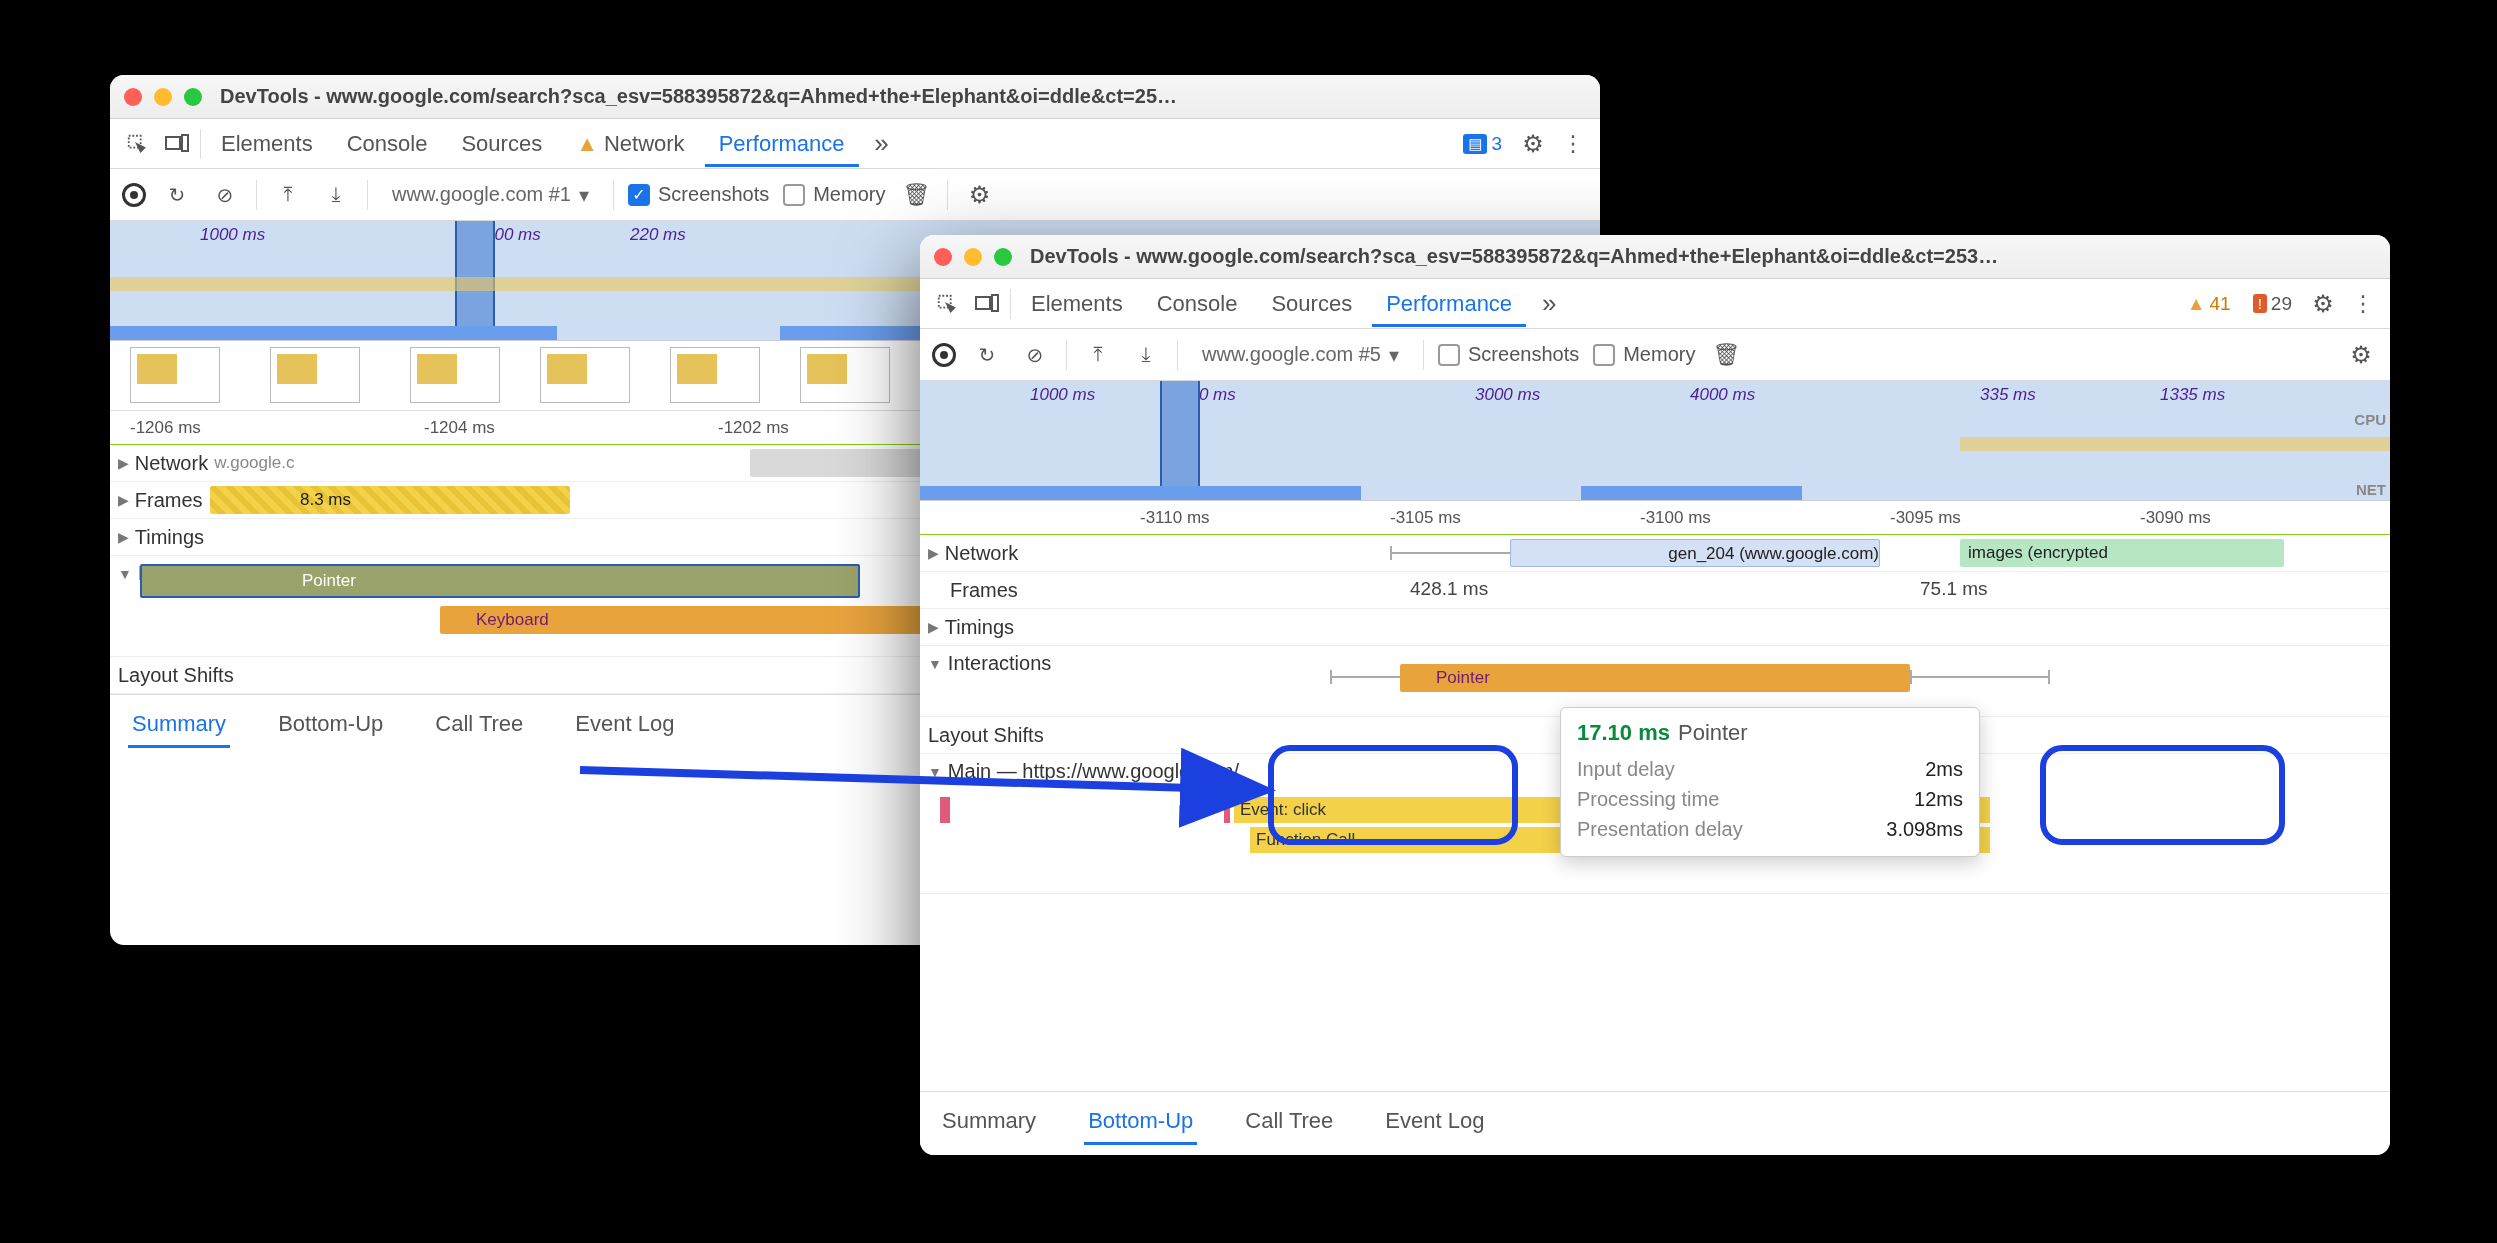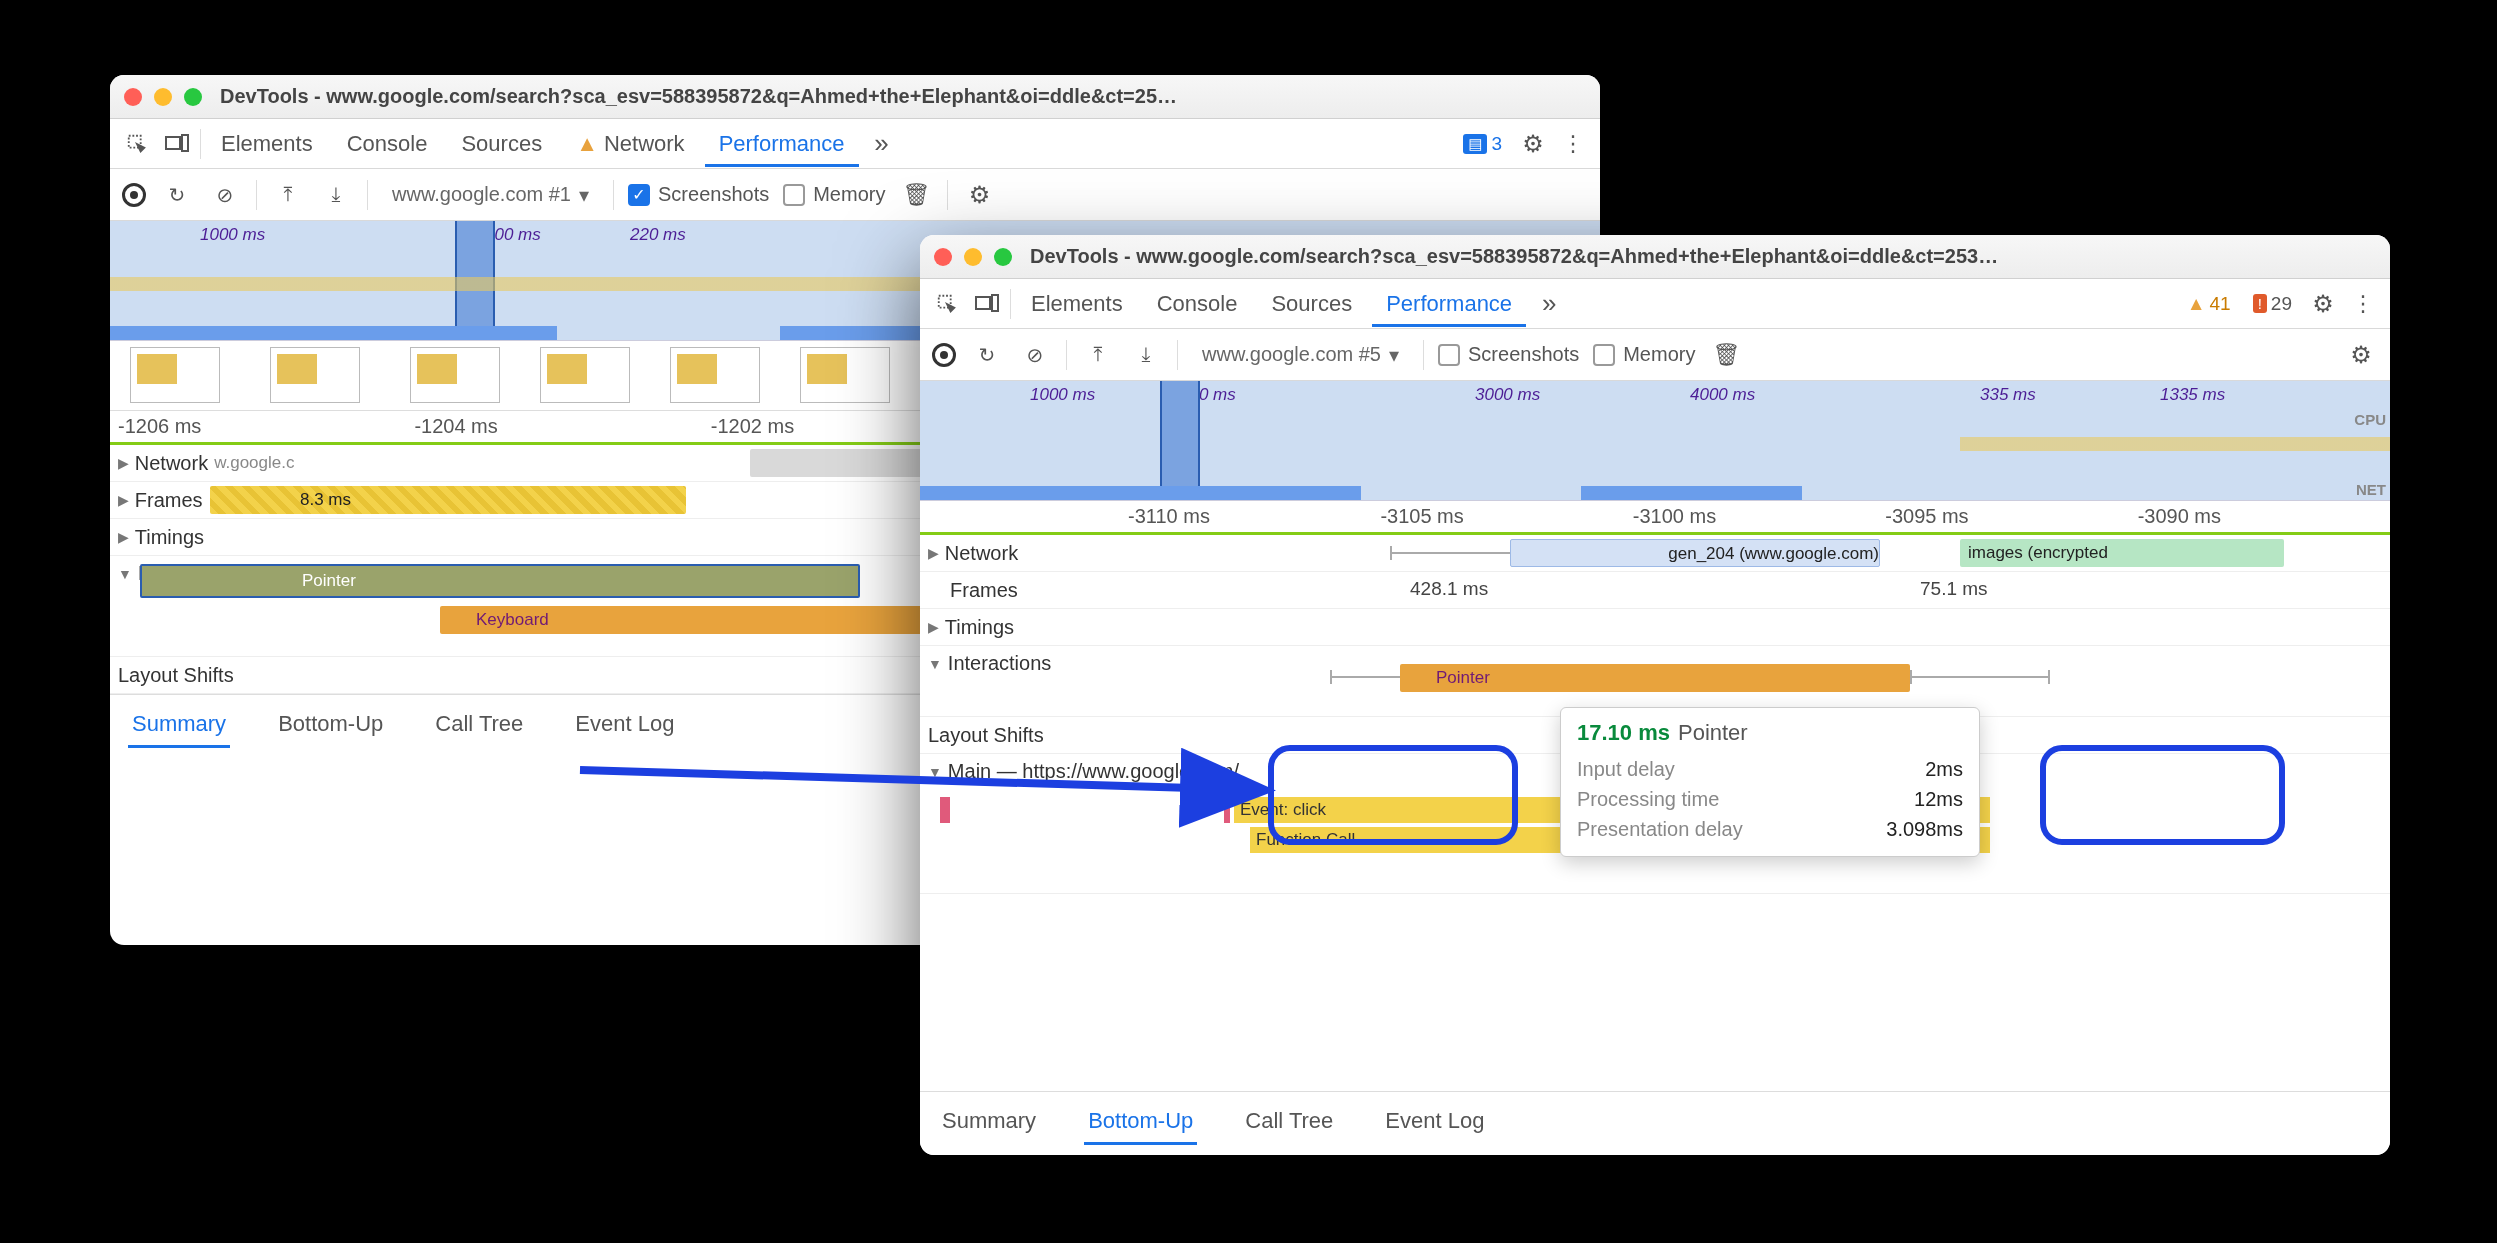--- a/index.html
+++ b/index.html
@@ -57,21 +57,21 @@
 
   .overview { position:relative; height:120px; background:#cdddf2; border-bottom:1px solid #ccd; }
   .ov-tick { position:absolute; top:4px; font-size:17px; color:#4c1d95;font-style:italic; }
   .ov-thumb { position:absolute; bottom:6px; width:90px; height:56px; background:#fff; border:1px solid #bbb; }
   .ov-thumb::after { content:""; position:absolute; left:6px; top:6px; width:40px; height:30px; background:#e6c25b; }
   .ov-handle { position:absolute; top:0; bottom:0; width:40px; background:#7ba3e0; border-left:2px solid #2a5db0; border-right:2px solid #2a5db0; }
   .ov-wave { position:absolute; left:0; right:0; top:36px; height:34px; background:linear-gradient(to top,#e9c95e 40%, transparent 40%); opacity:.6;}
   .ov-net { position:absolute; left:0; right:0; bottom:0; height:14px; background:linear-gradient(to right, #6a9deb 30%, transparent 30%, transparent 45%, #6a9deb 45%, #6a9deb 60%, transparent 60%); }
   .cpu-label { position:absolute; right:4px; font-size:15px; color:#888; font-weight:600; }
 
-  .ruler { display:flex; height:34px; border-bottom:3px solid #84cc16; align-items:center; font-size:20px; color:#555; padding-left:8px;}
+  .ruler { display:flex; height:34px; border-bottom:1px solid #84cc16; align-items:center; font-size:17px; color:#555; padding-left:20px;}
   .ruler span { flex:1; text-align:left; }
 
   .trackpane { position:relative; }
   .trackrow { display:flex; align-items:center; min-height:36px; border-bottom:1px solid #eee; font-size:20px; color:#333;}
   .trackrow .tlabel { width:180px; padding:4px 8px; display:flex; align-items:center; gap:6px; }
   .caret { font-size:14px; color:#777; }
   .trackrow .tcontent { flex:1; position:relative; height:36px; }
 
   .bar { position:absolute; height:28px; top:4px; border-radius:2px; font-size:17px; color:#222; line-height:28px; padding-left:8px; overflow:hidden; white-space:nowrap;} .bar.hatch{background:repeating-linear-gradient(45deg,#f3d24a,#f3d24a 6px,#e8c335 6px,#e8c335 12px);}
   .bar.orange{background:#e8a33d;color:#701a75;padding-left:36px;}
@@ -214,21 +214,21 @@
       <div class="tcontent">
         <div class="bar grey" style="left:460px;width:300px;">search (ww</div>
       </div>
     </div>
     <div class="trackrow">
       <div class="tlabel">
           <span class="caret">▶</span>
           <span>Frames</span>
         </div>
       <div class="tcontent">
-        <div class="bar hatch" style="left:-80px;width:476px;padding-left:90px;">8.3 ms</div>
+        <div class="bar hatch" style="left:-80px;width:360px;padding-left:90px;">8.3 ms</div>
       </div>
     </div>
     <div class="trackrow">
       <div class="tlabel">
           <span class="caret">▶</span>
           <span>Timings</span>
         </div>
       <div class="tcontent"></div>
     </div>
     <div class="trackrow" style="min-height:100px;align-items:flex-start;">

